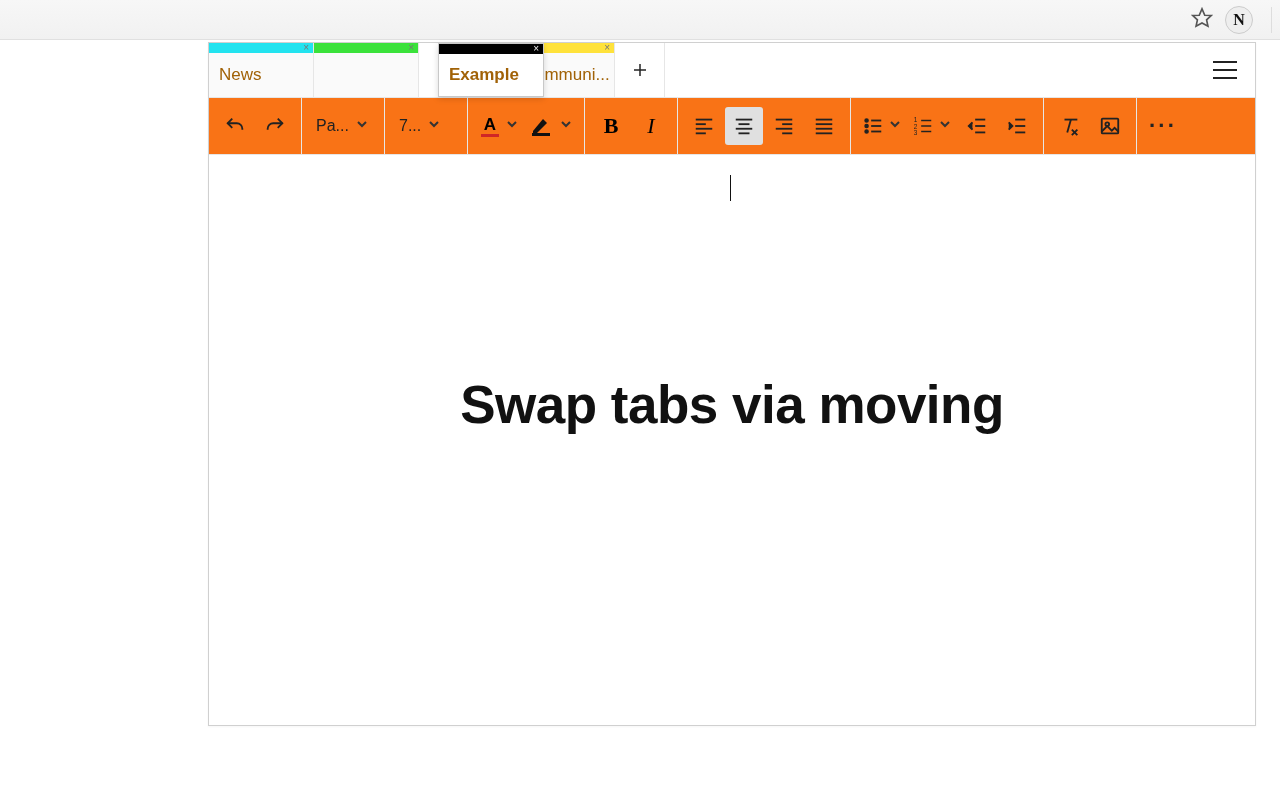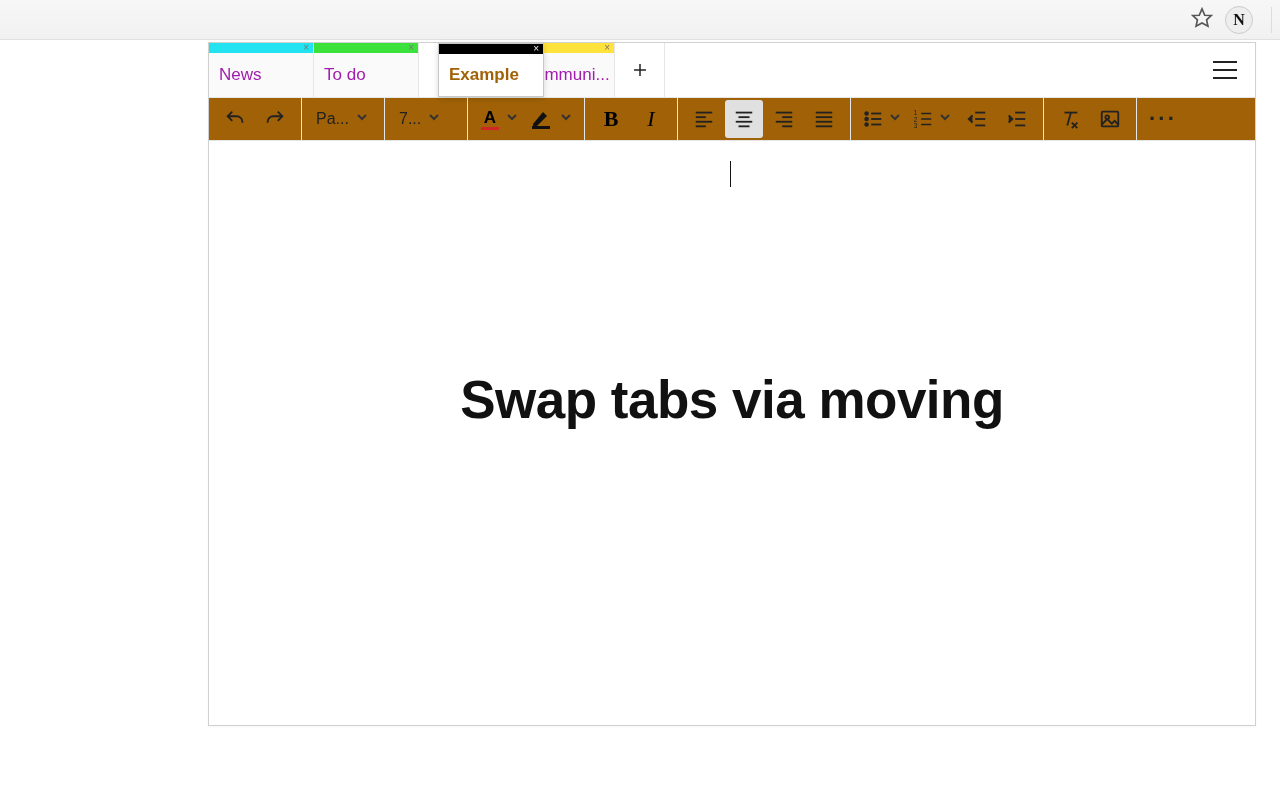--- a/index.html
+++ b/index.html
@@ -65,21 +65,21 @@
     padding-right: 4px;
   }
   .tab-color .x {
     font-size: 10px; line-height: 1; color: #777; margin-left: 4px;
     cursor: pointer;
   }
   .tab-label {
     flex: 1;
     display: flex; align-items: center;
     padding: 0 10px;
-    color: #a21caf;
+    color: #a16207;
     font-size: 17px;
     white-space: nowrap;
     overflow: hidden;
     text-overflow: ellipsis;
   }
 
   
   .tab0 { width: 105px; }
   .tab1 { width: 105px; }
   .tab-floating {
@@ -112,24 +112,24 @@
     width: 60px;
     display: flex; align-items: center; justify-content: center;
     cursor: pointer;
   }
   .hamburger svg { width: 28px; height: 22px; stroke: #222; }
 
   
   .toolbar {
     display: flex;
     align-items: stretch;
-    height: 44px;
+    height: 58px;
     border-top: 1px solid #e6e6e6;
     border-bottom: 1px solid #e6e6e6;
-    background: #a16207;
+    background: #f97316;
   }
   .tgroup {
     display: flex;
     align-items: center;
     padding: 0 6px;
     border-right: 1px solid #e6e6e6;
   }
   .tbtn {
     min-width: 38px; height: 38px;
     display: flex; align-items: center; justify-content: center;
@@ -183,21 +183,21 @@
     position: absolute;
     left: 521px;
     top: 20px;
     width: 1px;
     height: 26px;
     background: #111;
   }
   .doc-heading {
     position: absolute;
     left: 0; right: 0;
-    top: 228px;
+    top: 219px;
     text-align: center;
     font-size: 53px;
     font-weight: 800;
     color: #111;
     font-family: "Segoe UI", Arial, sans-serif;
     letter-spacing: -0.5px;
   }
 
 </style>
 </head>
@@ -221,21 +221,20 @@
       <div class="tab-color" style="background:#22e3ef">
         <span class="x">×</span>
       </div>
       <div class="tab-label">News</div>
     </div>
 
     <div class="tab tab1">
       <div class="tab-color" style="background:#3be23b">
         <span class="x">×</span>
       </div>
-      <div class="tab-label">To do</div>
     </div>
 
     <div class="tab-gap"></div>
 
     <div class="tab tab3">
       <div class="tab-color" style="background:#ffe23b">
         <span class="x">×</span>
       </div>
       <div class="tab-label">ommuni...</div>
     </div>

